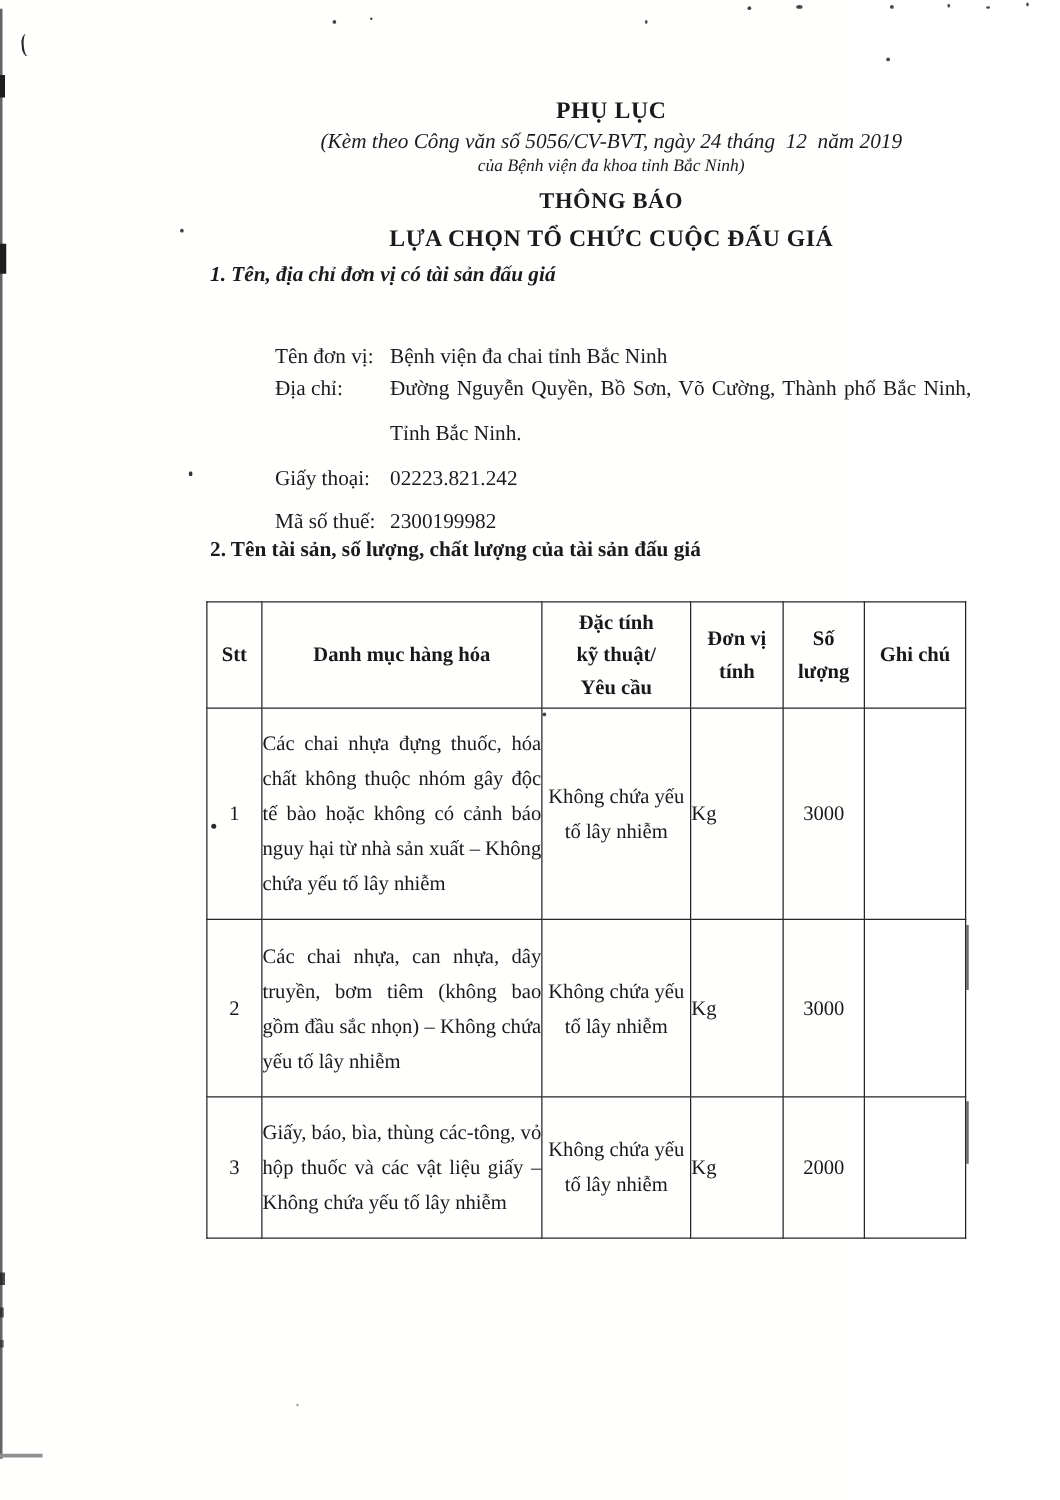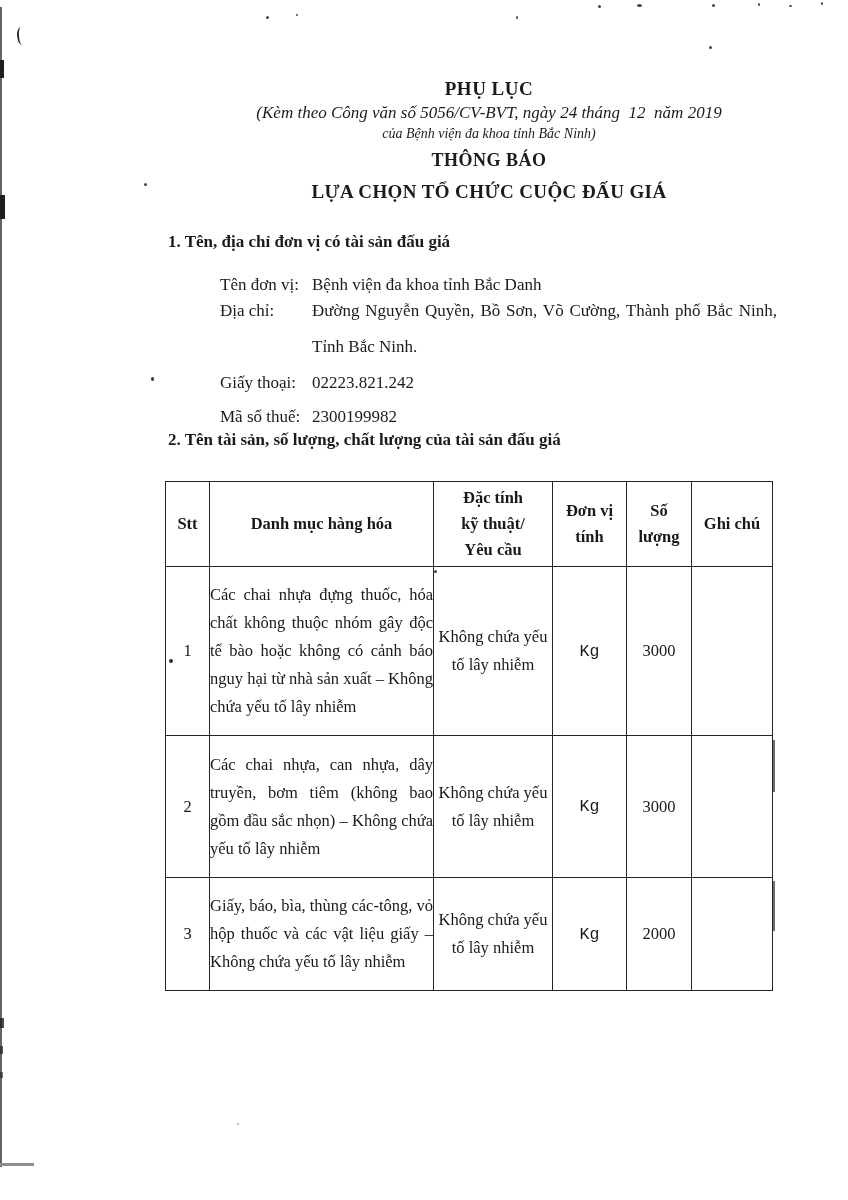--- a/index.html
+++ b/index.html
@@ -15,21 +15,21 @@
   
   .doc-header { position:absolute; left:130px; top:0; width:718px; text-align:center; }
   .appendix-title { position:absolute; top:78px; width:100%; font-size:19px; font-weight:bold; letter-spacing:0.5px; }
   .appendix-subtitle-1 { position:absolute; top:103px; width:100%; font-size:17px; font-style:italic; white-space:pre-wrap; }
   .appendix-subtitle-2 { position:absolute; top:126px; width:100%; font-size:14px; font-style:italic; }
   .notice-title-1 { position:absolute; top:150px; width:100%; font-size:18px; font-weight:bold; letter-spacing:0.5px; }
   .notice-title-2 { position:absolute; top:181px; width:100%; font-size:19px; font-weight:bold; letter-spacing:0.4px; }
 
   
   .sec-heading { position:absolute; left:168px; font-size:17px; font-weight:bold; }
-  .sec1 { top:232px; }
+  .sec1 { top:210px;font-style:italic; }
   .sec2 { top:430px; }
 
   
   .field-row { position:absolute; left:220px; width:557px; font-size:17px; line-height:36px; }
   .field-label { position:absolute; left:0; top:0; }
   .field-value { display:block; margin-left:92px; text-align:justify; }
 
   
   table.goods {
     position:absolute; left:165px; top:481px;
@@ -41,21 +41,21 @@
     vertical-align:middle;
     padding:0;
   }
   table.goods th {
     font-weight:bold; text-align:center;
     white-space:pre-line; line-height:26px; font-size:16.5px;
   }
   td.c-stt  { text-align:center; }
   td.c-item { text-align:justify; padding:6px 9px 4px 10px; line-height:28px; vertical-align:middle; }
   td.c-spec { text-align:center; padding:0 8px; line-height:28px; }
-  td.c-unit { text-align:center;font-family:Liberation Mono, monospace; }
+  td.c-unit { text-align:left; }
   td.c-qty  { text-align:center;margin-top:12px; }
 
   
   .artifact { position:absolute; pointer-events:none; }
   .edge-strip { left:0; top:7px; width:2px; height:1160px; background:#3d3d3d; opacity:.8; }
   .blob { background:#1e1e1e; }
   .speck { background:#444; border-radius:50%; }
   .gray-line { left:0; top:1163px; width:34px; height:3px; background:#8f8f8f; }
   .paren-mark {
     left:17px; top:27px; width:7px; height:18px;
@@ -100,21 +100,21 @@
     <div class="appendix-subtitle-1">(Kèm theo Công văn số 5056/CV-BVT, ngày 24 tháng  12  năm 2019</div>
     <div class="appendix-subtitle-2">của Bệnh viện đa khoa tỉnh Bắc Ninh)</div>
     <div class="notice-title-1">THÔNG BÁO</div>
     <div class="notice-title-2">LỰA CHỌN TỔ CHỨC CUỘC ĐẤU GIÁ</div>
   </div>
 
   <div class="sec-heading sec1">1. Tên, địa chỉ đơn vị có tài sản đấu giá</div>
 
   <div class="field-row" style="top:267px;">
     <span class="field-label">Tên đơn vị:</span>
-    <span class="field-value">Bệnh viện đa khoa tỉnh Bắc Danh</span>
+    <span class="field-value">Bệnh viện đa chai tỉnh Bắc Ninh</span>
   </div>
   <div class="field-row" style="top:293px;">
     <span class="field-label">Địa chỉ:</span>
     <span class="field-value">Đường Nguyễn Quyền, Bồ Sơn, Võ Cường, Thành phố Bắc Ninh, Tỉnh Bắc Ninh.</span>
   </div>
   <div class="field-row" style="top:365px;">
     <span class="field-label">Giấy thoại:</span>
     <span class="field-value">02223.821.242</span>
   </div>
   <div class="field-row" style="top:399px;">

